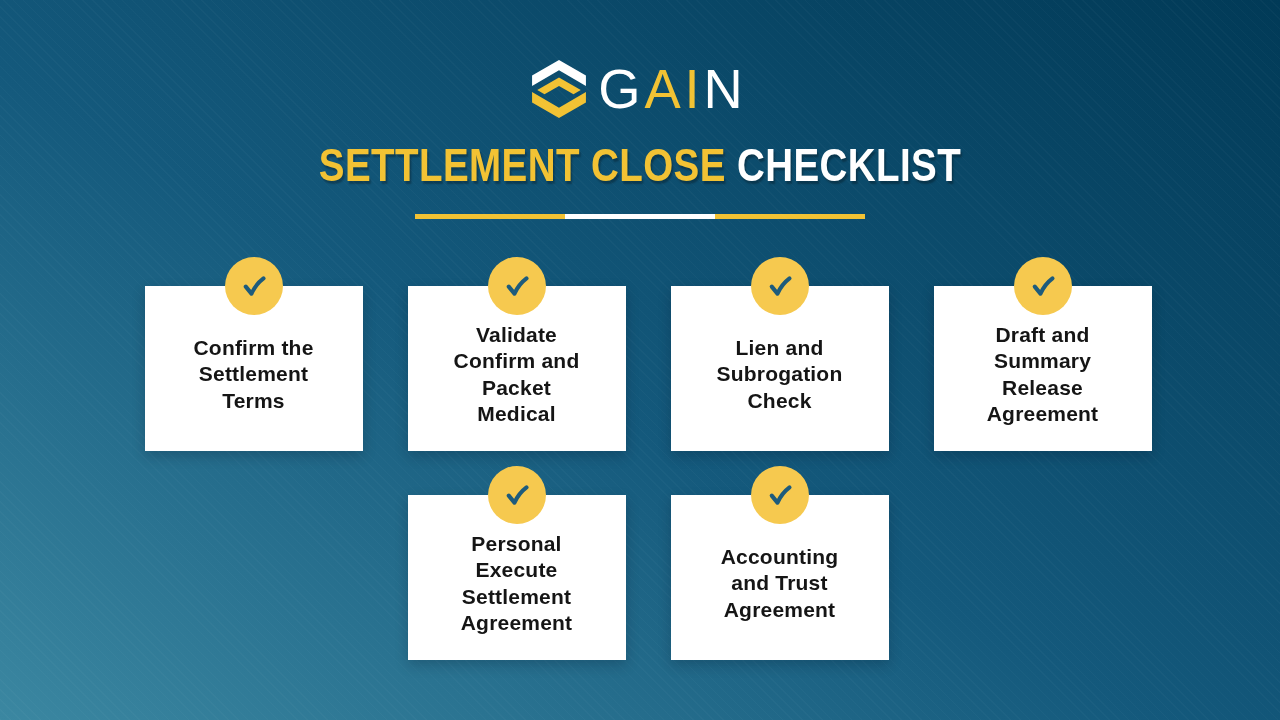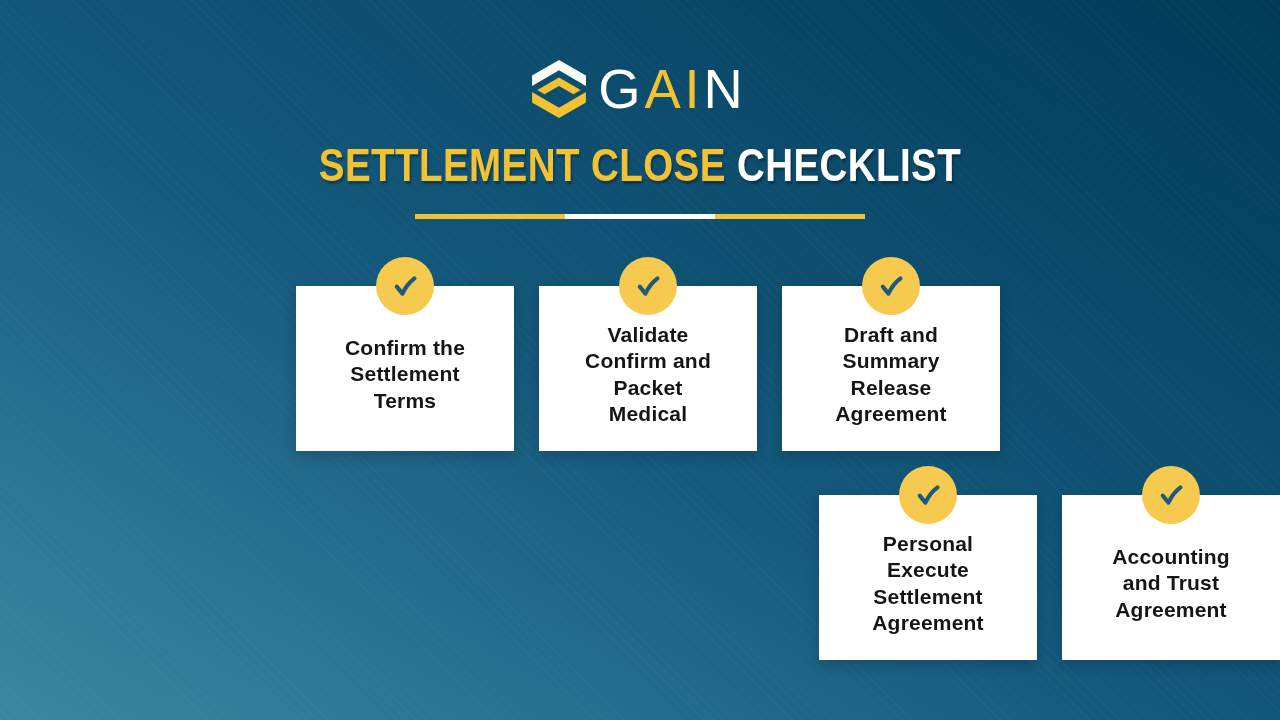--- a/index.html
+++ b/index.html
@@ -46,25 +46,25 @@
   .divider {
     margin:24px auto 0;
     width:450px; height:5px;
     display:flex;
   }
   .divider .seg { flex:1; }
   .seg-yellow { background:#f2c233; }
   .seg-white { background:#ffffff; }
   
   .row {
-    display:flex; justify-content:center; gap:25px;
+    display:flex; justify-content:center; gap:45px;
     position:relative; z-index:1;margin-left:16px;
   }
   .row-1 { margin-top:37px; }
-  .row-2 { margin-top:14px;justify-content:flex-end; }
+  .row-2 { margin-top:14px; }
   .card {
     width:218px; height:165px;
     margin-top:30px;
     background:#ffffff;
     position:relative;
     box-shadow:0 5px 12px rgba(0,20,35,0.22);
     display:flex; flex-direction:column;
     justify-content:center; align-items:center;
     padding:16px 8px 4px;
     text-align:center;
@@ -119,20 +119,30 @@
       <svg viewBox="0 0 60 60" aria-hidden="true">
         <path d="M17 31 L26 42 Q33 27 45 18" fill="none" stroke="#1d5b7c" stroke-width="6.5" stroke-linecap="round" stroke-linejoin="round"></path>
       </svg>
     </div>
     <div>Validate</div>
     <div>Confirm and</div>
     <div>Packet</div>
     <div>Medical</div>
   </div>
 
+  <div class="card">
+    <div class="badge">
+      <svg viewBox="0 0 60 60" aria-hidden="true">
+        <path d="M17 31 L26 42 Q33 27 45 18" fill="none" stroke="#1d5b7c" stroke-width="6.5" stroke-linecap="round" stroke-linejoin="round"></path>
+      </svg>
+    </div>
+    <div>Lien and</div>
+    <div>Subrogation</div>
+    <div>Check</div>
+  </div>
 
   <div class="card">
     <div class="badge">
       <svg viewBox="0 0 60 60" aria-hidden="true">
         <path d="M17 31 L26 42 Q33 27 45 18" fill="none" stroke="#1d5b7c" stroke-width="6.5" stroke-linecap="round" stroke-linejoin="round"></path>
       </svg>
     </div>
     <div>Draft and</div>
     <div>Summary</div>
     <div>Release</div>

